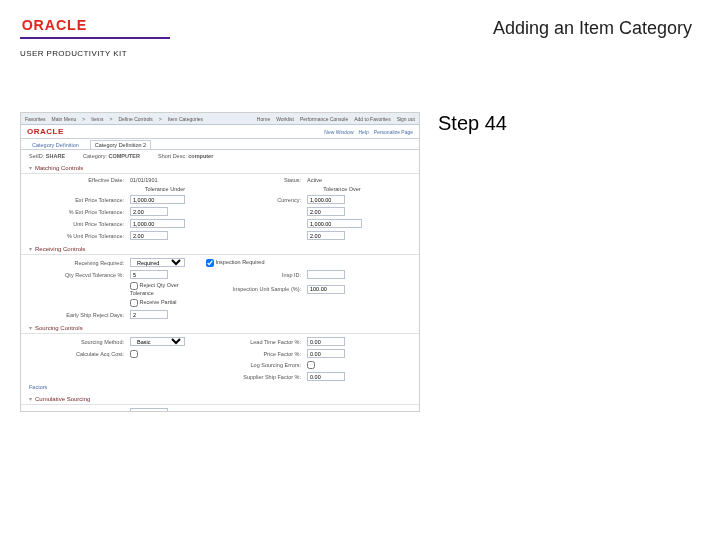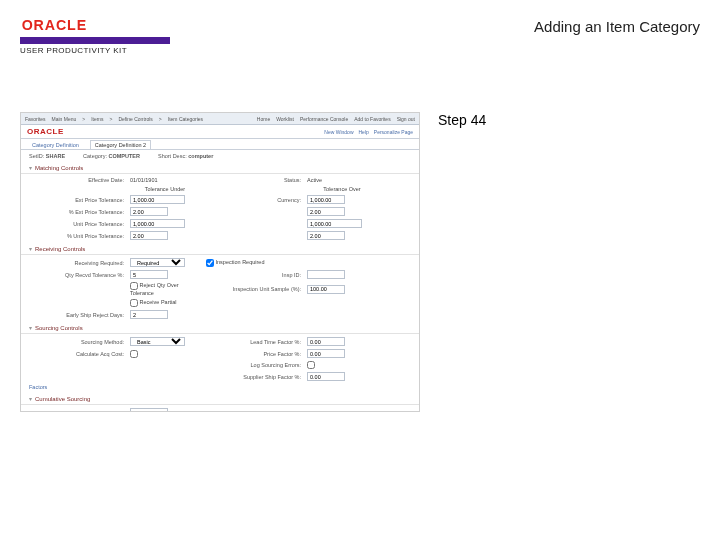--- a/index.html
+++ b/index.html
@@ -4,22 +4,22 @@
 <style>
   * { box-sizing: border-box; margin: 0; padding: 0; }
   html, body { width: 720px; height: 540px; font-family: Arial, Helvetica, sans-serif; background: #fff; color: #000; }
   .page { width: 720px; height: 540px; position: relative; }
 
   
   .hdr { position: absolute; top: 18px; left: 20px; right: 20px; height: 38px; }
   .logo-wrap { display: flex; flex-direction: column; }
   .oracle-logo { height: 18px; }
   .oracle-logo svg { height: 16px; display: block; }
-  .upk-line { font-size: 8px; letter-spacing: 0.4px; color: #222; margin-top: 1px; border-top: 7px solid #4c1d95; padding-top: 2px; width: 150px; }
-  .pg-title { position: absolute; top: 0; right: 0; font-size: 15px; color: #222; text-align: center; }
+  .upk-line { font-size: 8px; letter-spacing: 0.4px; color: #222; margin-top: 1px; border-top: 2px solid #4c1d95; padding-top: 10px; width: 150px; }
+  .pg-title { position: absolute; top: 0; right: 8px; font-size: 18px; color: #222; text-align: center; }
 
   
   .body-row { position: absolute; top: 112px; left: 20px; right: 20px; bottom: 30px; display: flex; gap: 18px; }
   .left-col { width: 400px; height: 300px; border: 1px solid #cfcfcf; background: #fff; position: relative; overflow: hidden; }
   .right-col { flex: 1; }
 
   
   .app-top { height: 12px; background: #e9eef4; border-bottom: 1px solid #bfc8d4; display: flex; align-items: center; gap: 6px; padding: 0 4px; font-size: 5px; color: #555; }
   .app-top .sp { flex: 1; }
   .app-top span { white-space: nowrap; }
@@ -34,21 +34,21 @@
   .section-hdr.collapsible::before { content: "▾"; font-size: 6px; margin-right: 3px; color: #999; }
   .form-grid { display: grid; grid-template-columns: 95px 70px 95px 70px; column-gap: 6px; row-gap: 3px; padding: 3px 8px; font-size: 5.5px; color: #444; align-items: center; }
   .form-grid .lbl { text-align: right; color: #555; }
   .form-grid .val { }
   .form-grid input, .form-grid select { font-size: 5.5px; height: 9px; border: 1px solid #b9c2ce; padding: 0 2px; width: 55px; background: #fff; }
   .form-grid .short { width: 38px; }
   .form-grid .chk { width: 8px; height: 8px; vertical-align: middle; }
   .wide-row { grid-column: 1 / span 4; display: flex; gap: 4px; align-items: center; }
 
   
-  .step { font-size: 14px; margin-bottom: 28px; }
+  .step { font-size: 20px; margin-bottom: 28px; }
   .instr { font-size: 13.5px; line-height: 1.35; }
   .instr b { font-weight: 700; }
 </style>
 </head>
 <body>
 
 <div class="page">
   <div class="hdr">
     <div class="logo-wrap">
       <div class="oracle-logo">

